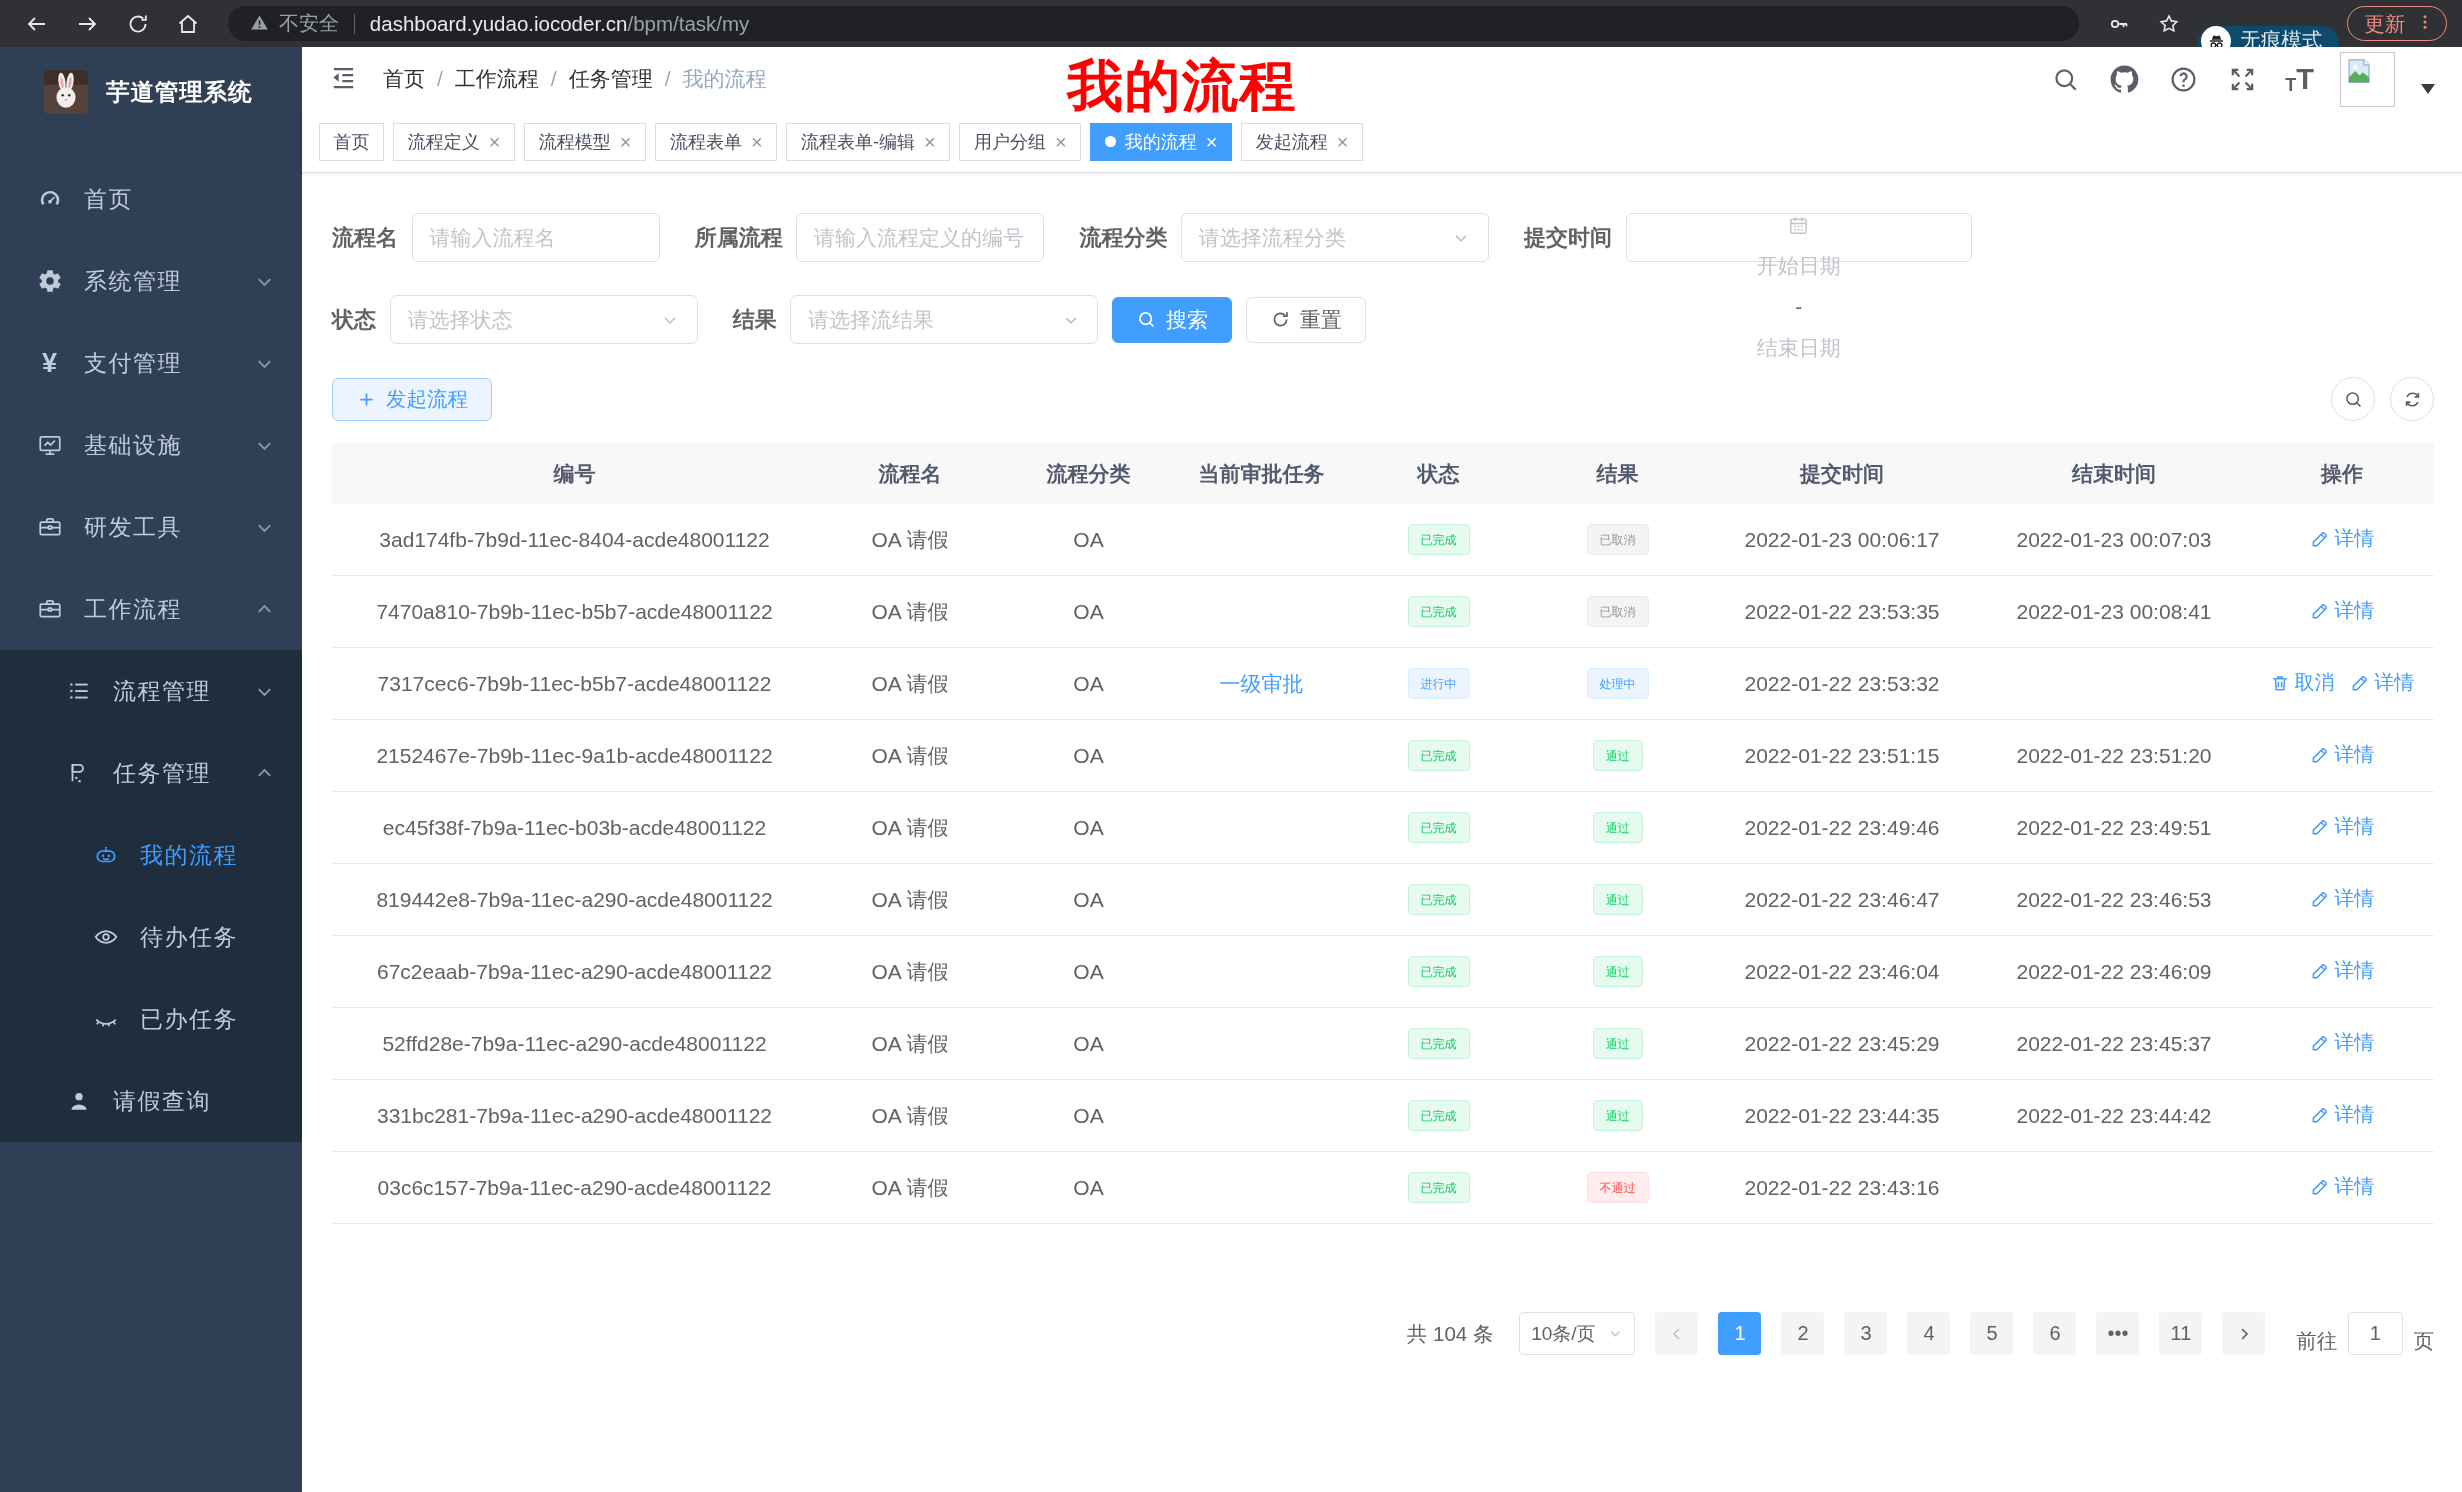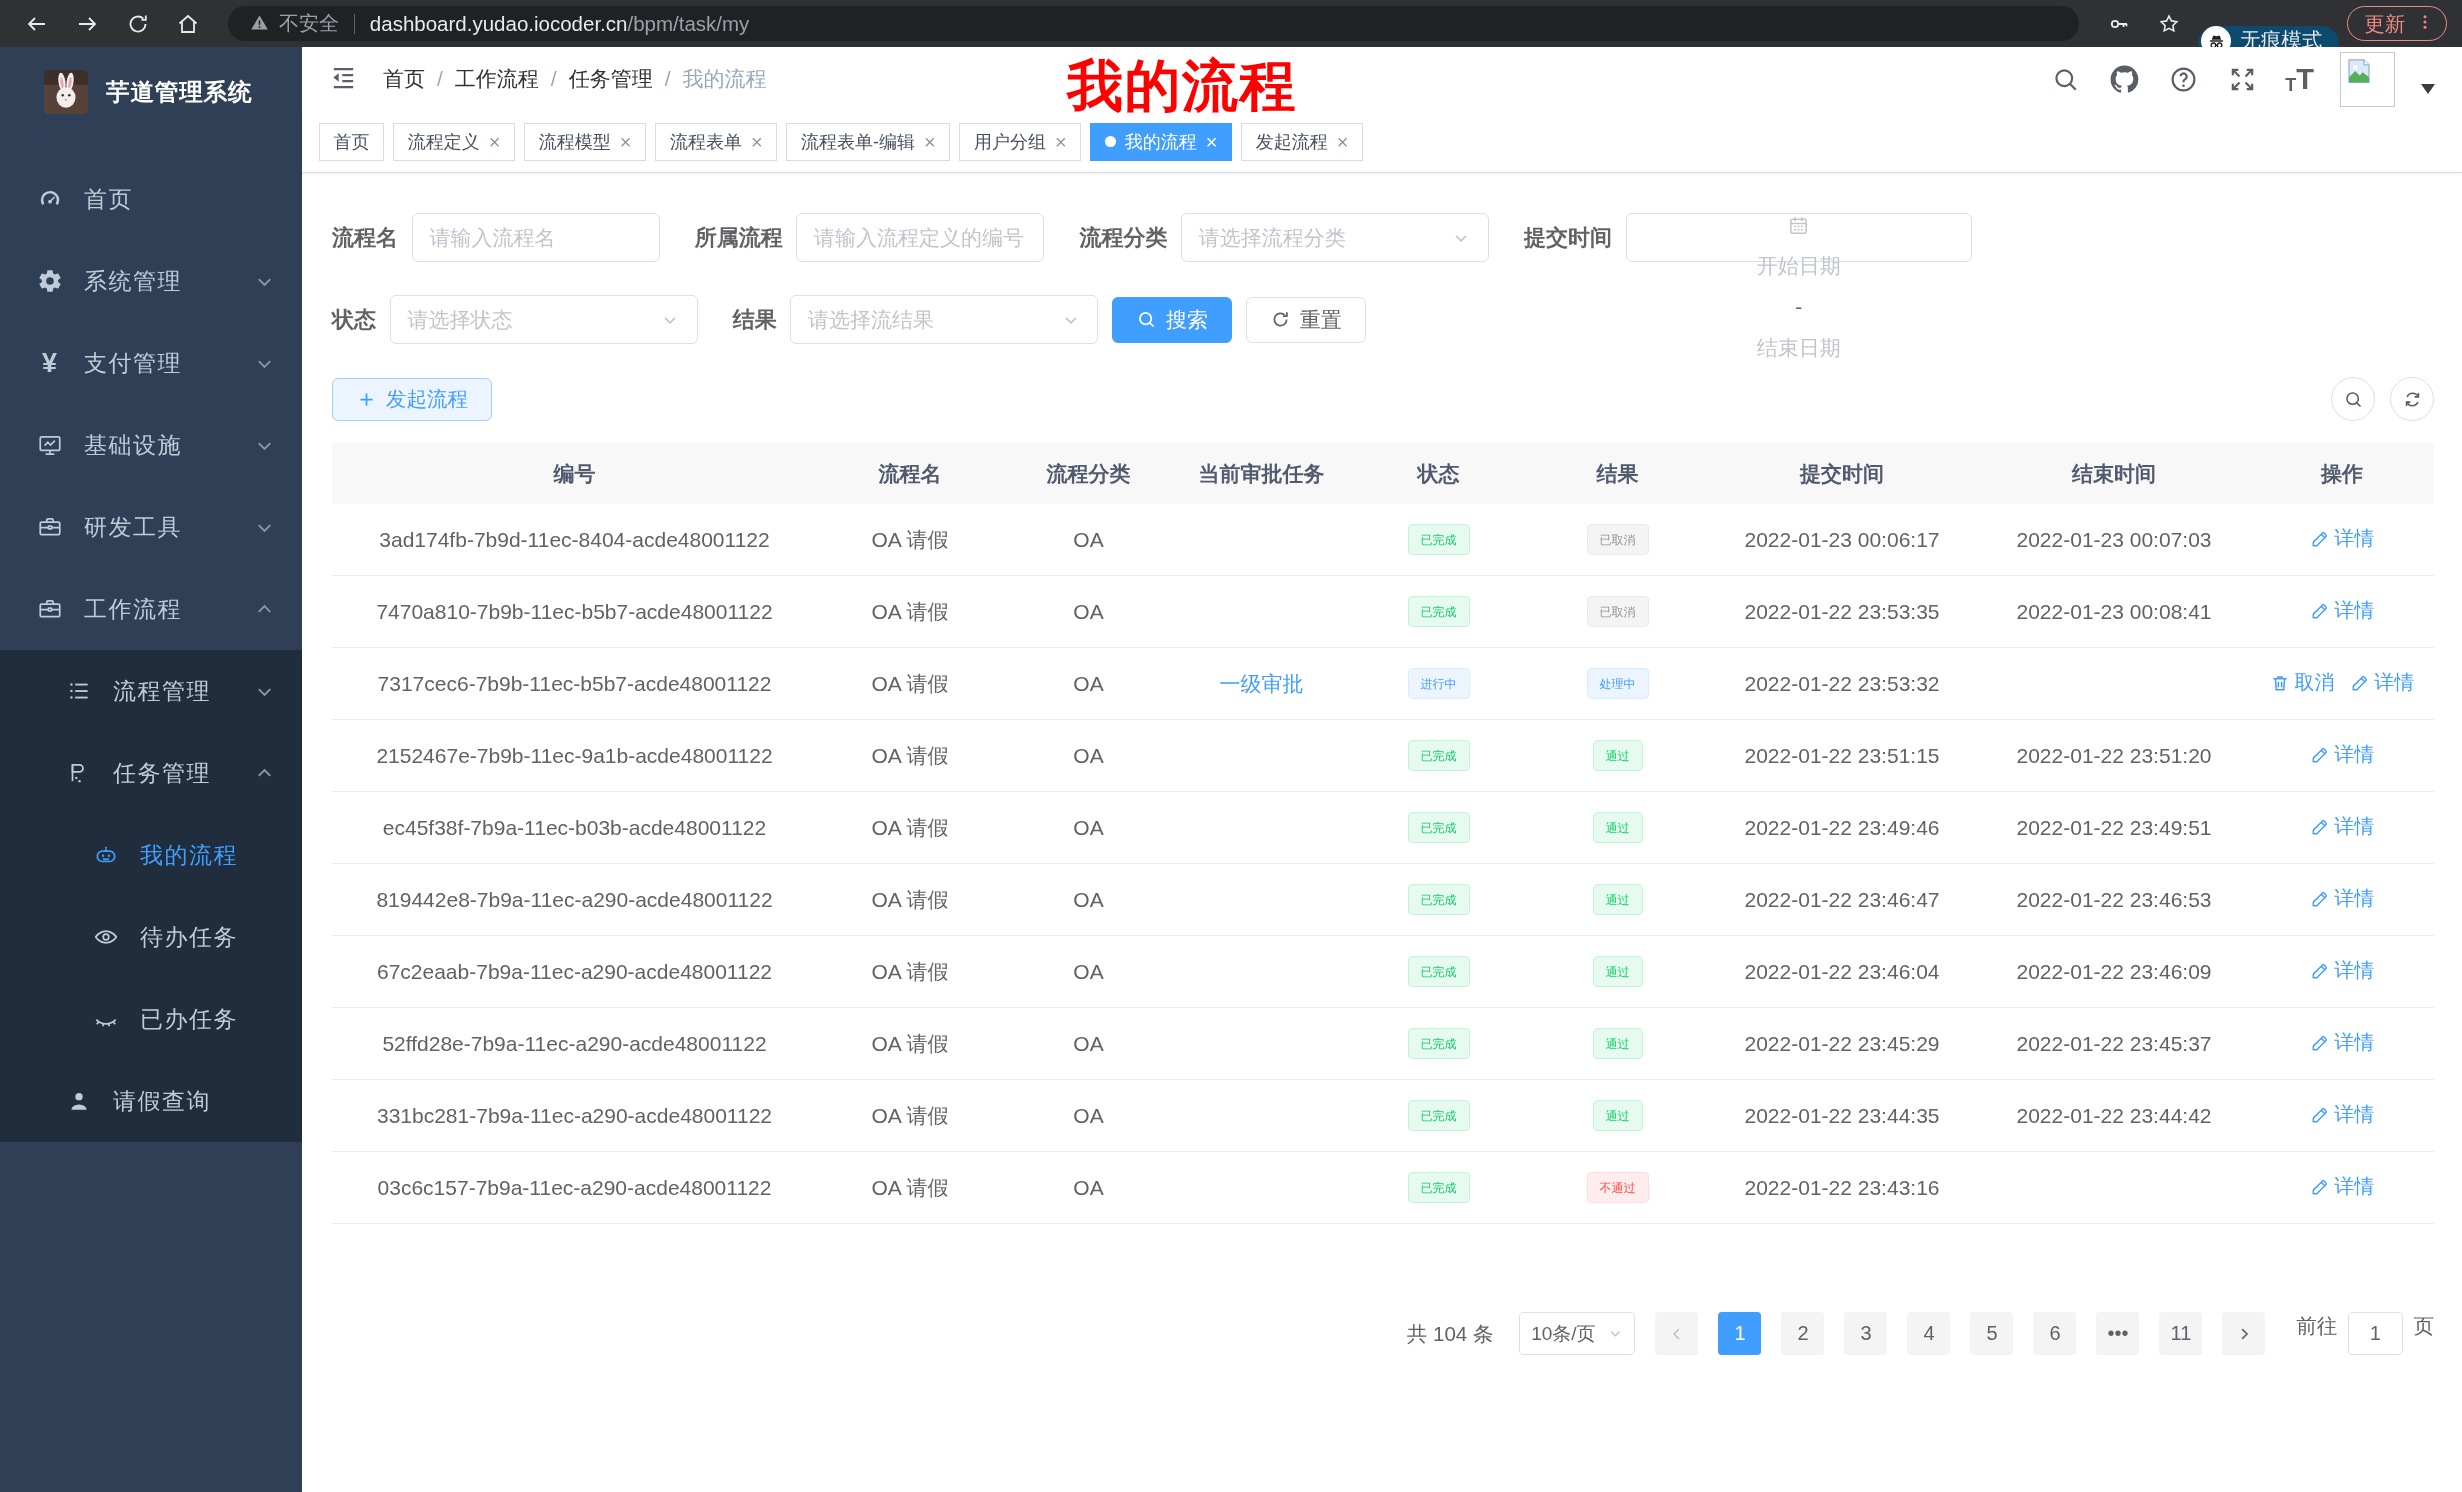--- a/index.html
+++ b/index.html
@@ -119,21 +119,21 @@
   
   .pagination { margin-top:88px; display:flex; align-items:center; justify-content:flex-end; gap:20px; font-size:20.5px; color:#606266; width:2102px; }
   .pg-total { margin-right:6px; }
   .pg-size { width:116px; height:43px; border:0.8px solid #dcdfe6; border-radius:4.6px; display:flex; align-items:center; justify-content:space-between; padding:0 10.7px; color:#606266; font-size:19px; cursor:pointer; }
   .pg-size .chev { color:#c0c4cc; width:16.7px; height:16.7px; }
   .pg-size .chev svg { width:16.7px; height:16.7px; }
   .pg-btn { min-width:43px; height:43px; border-radius:3.8px; background:#f4f4f5; color:#606266; display:flex; align-items:center; justify-content:center; font-size:20px; cursor:pointer; padding:0 6px; }
   .pg-btn.active { background:#409eff; color:#fff; }
   .pg-btn.disabled { color:#c0c4cc; }
   .pg-btn svg { width:18px; height:18px; }
-  .pg-goto { display:flex; align-items:flex-start; gap:10.7px; margin-left:10.7px; }
+  .pg-goto { display:flex; align-items:flex-end; gap:10.7px; margin-left:10.7px; }
   .pg-input { width:55px; height:43px; border:0.8px solid #dcdfe6; border-radius:4.6px; text-align:center; font-size:20px; color:#606266; outline:none; font-family:inherit; }
 </style>
 </head>
 <body>
 
 <div class="browser-bar">
   <span class="bicon">
     <svg viewBox="0 0 24 24" fill="none" stroke="currentColor" stroke-width="1.8">
         <path d="M20 12H4M10 6l-6 6 6 6"></path>
       </svg>

